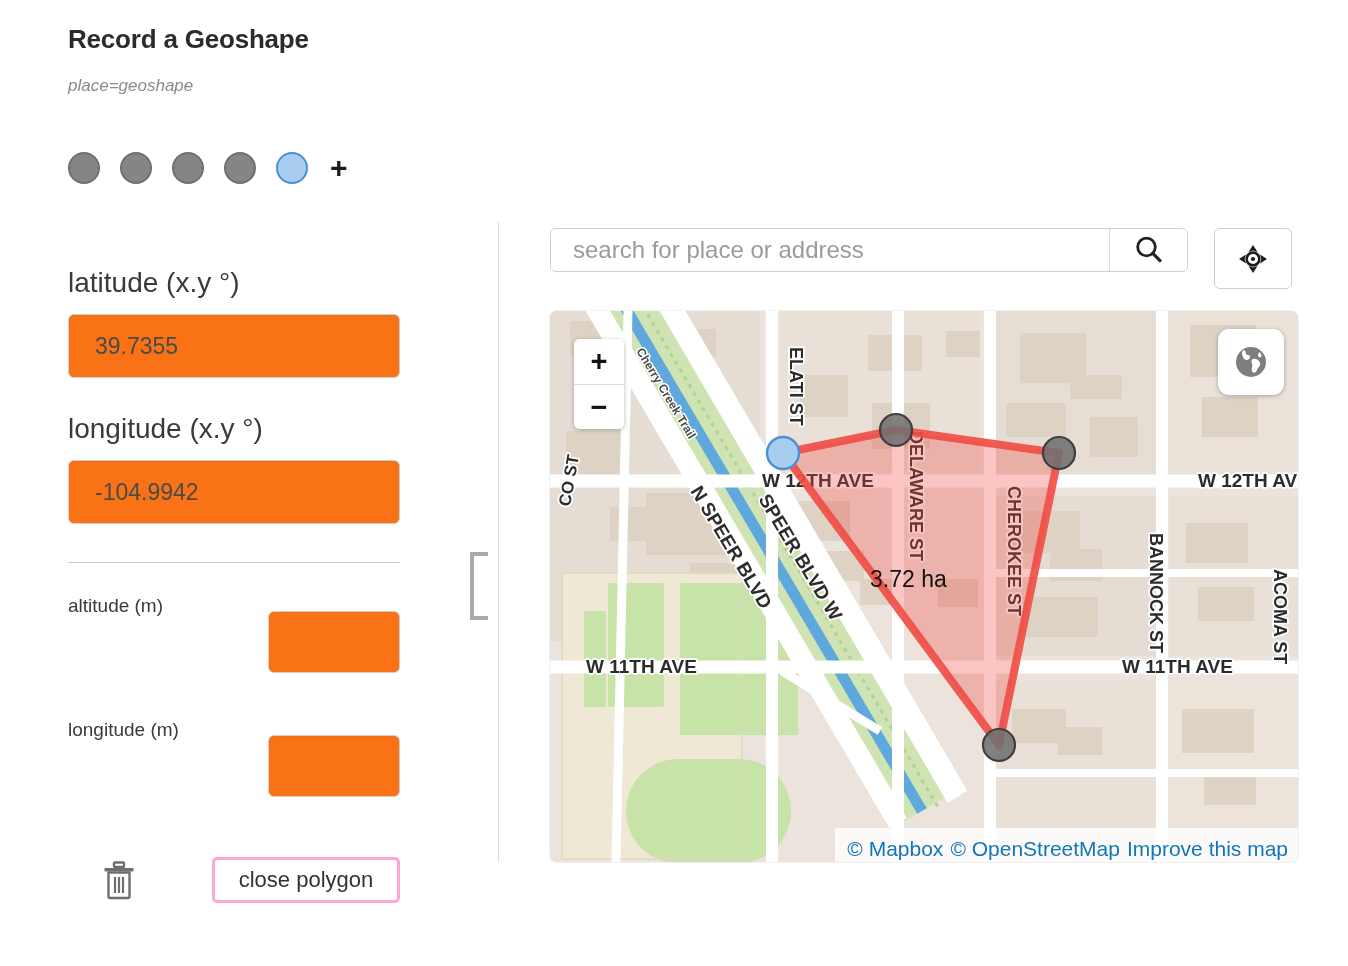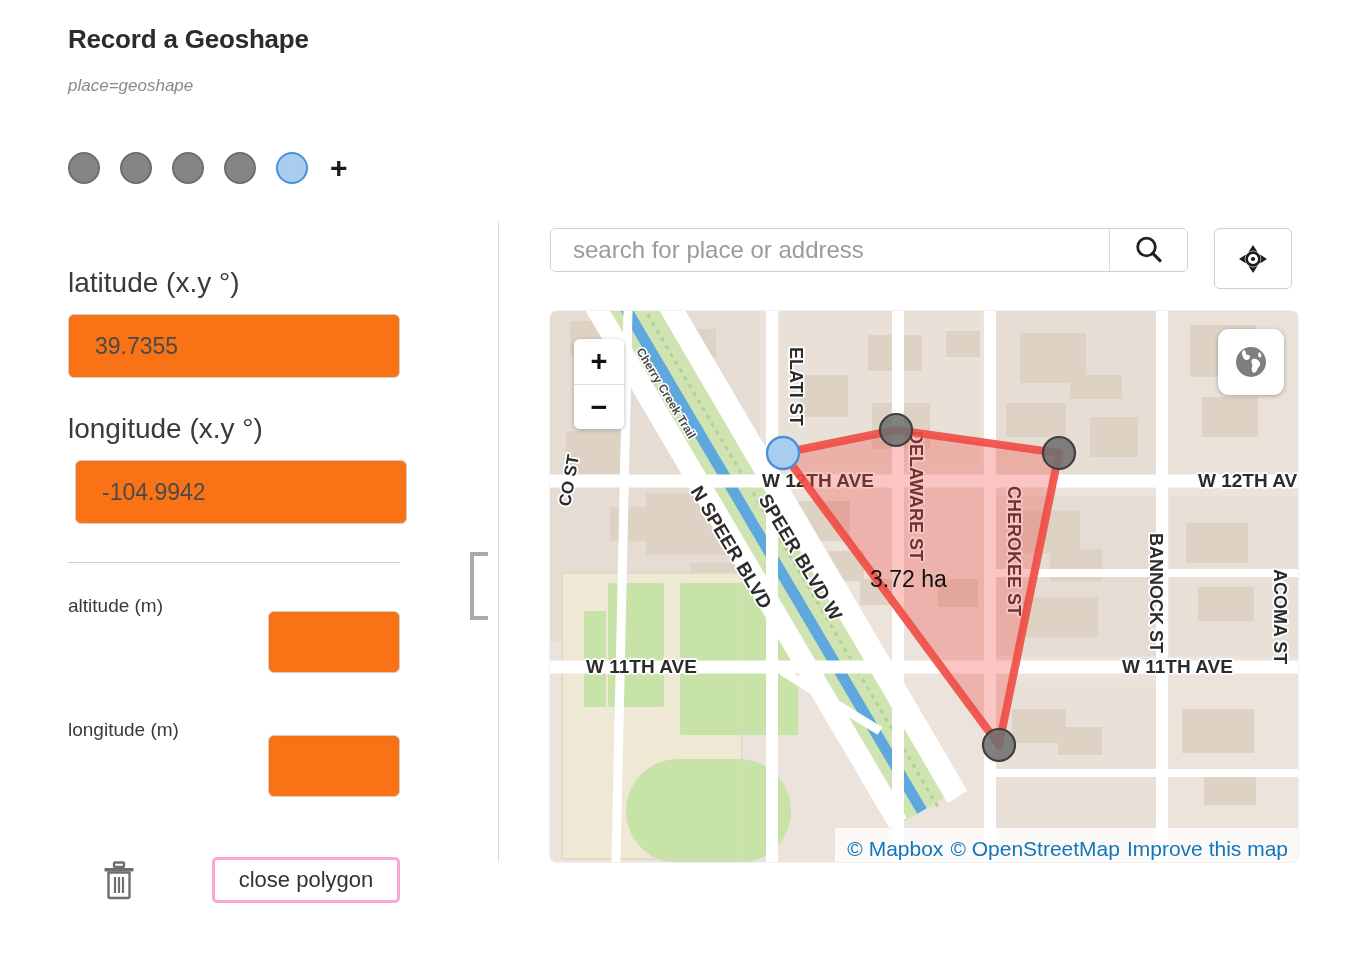--- a/index.html
+++ b/index.html
@@ -47,21 +47,21 @@
     font-family:"Liberation Sans", sans-serif;
     font-size:23px; color:#4a4a4a;
     padding:0 0 0 26px;
     box-shadow: inset 0 1px 2px rgba(0,0,0,0.045);
     outline:none;
   }
 
   #lat-label { left:68px; top:267px; }
   #lat-input { left:68px; top:314px; width:332px; height:64px; }
   #lon-label { left:68px; top:413px; }
-  #lon-input { left:75px; top:460px; width:332px; height:64px; }
+  #lon-input { left:68px; top:460px; width:332px; height:64px; }
 
   .divider { position:absolute; left:68px; top:562px; width:332px; height:1px; background:#cccccc; }
 
   #alt-label { left:68px; top:595px; font-size:19px; color:#3a3a3a; }
   #alt-input { left:268px; top:611px; width:132px; height:62px; padding-left:14px; }
   #acc-label { left:68px; top:719px; font-size:19px; color:#3a3a3a; }
   #acc-input { left:268px; top:735px; width:132px; height:62px; padding-left:14px; }
 
   .trash-btn {
     position:absolute; left:100px; top:860px;

